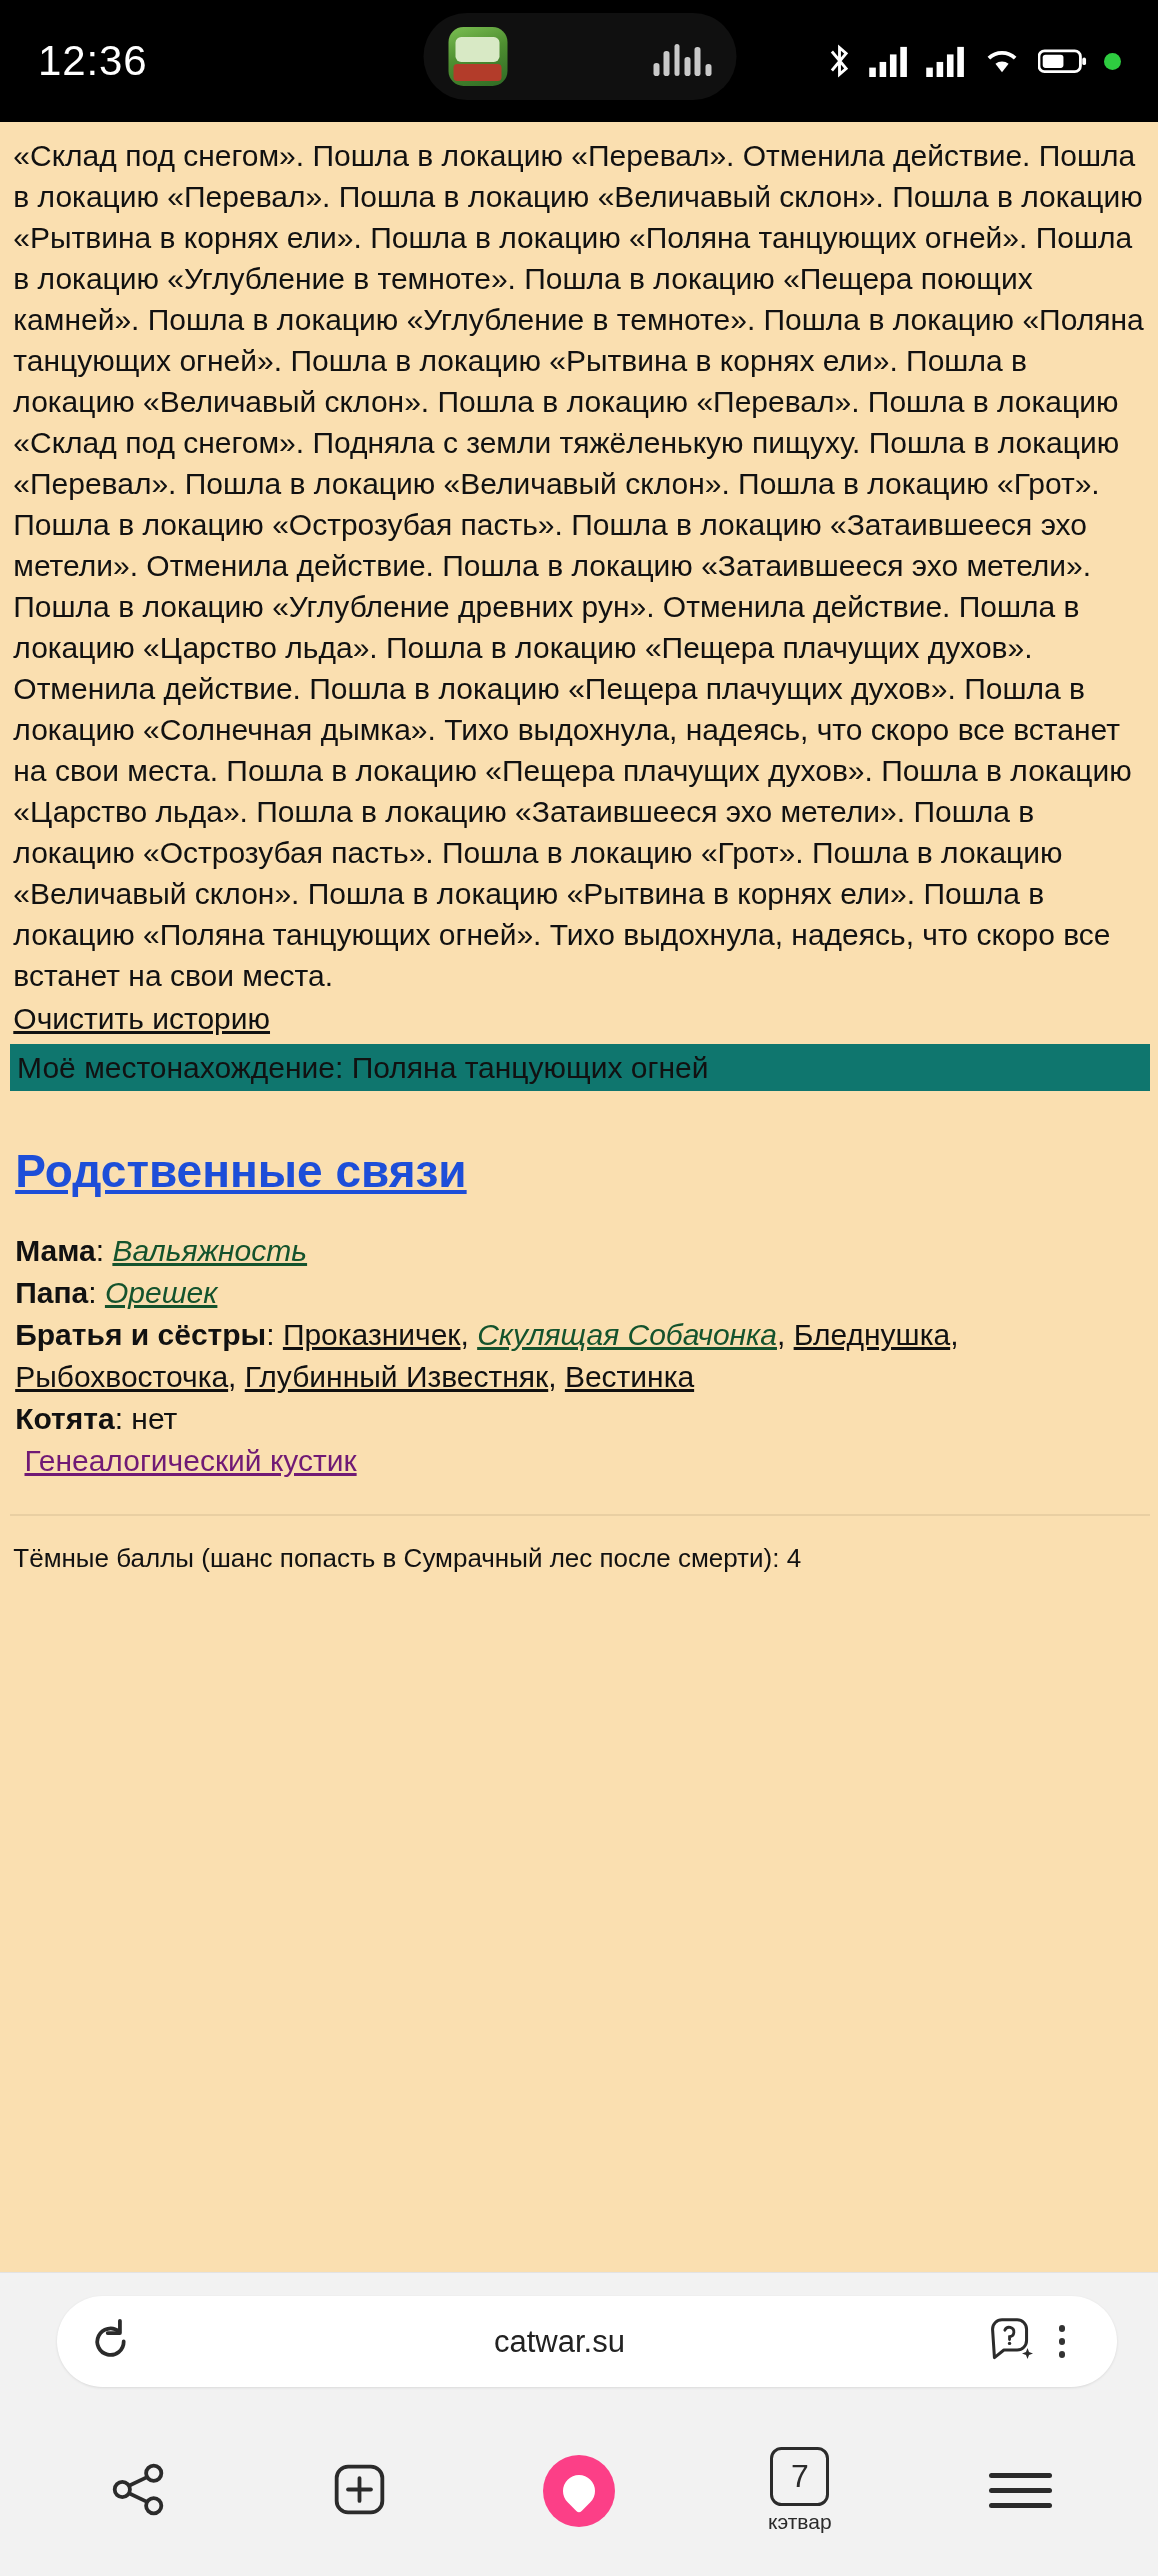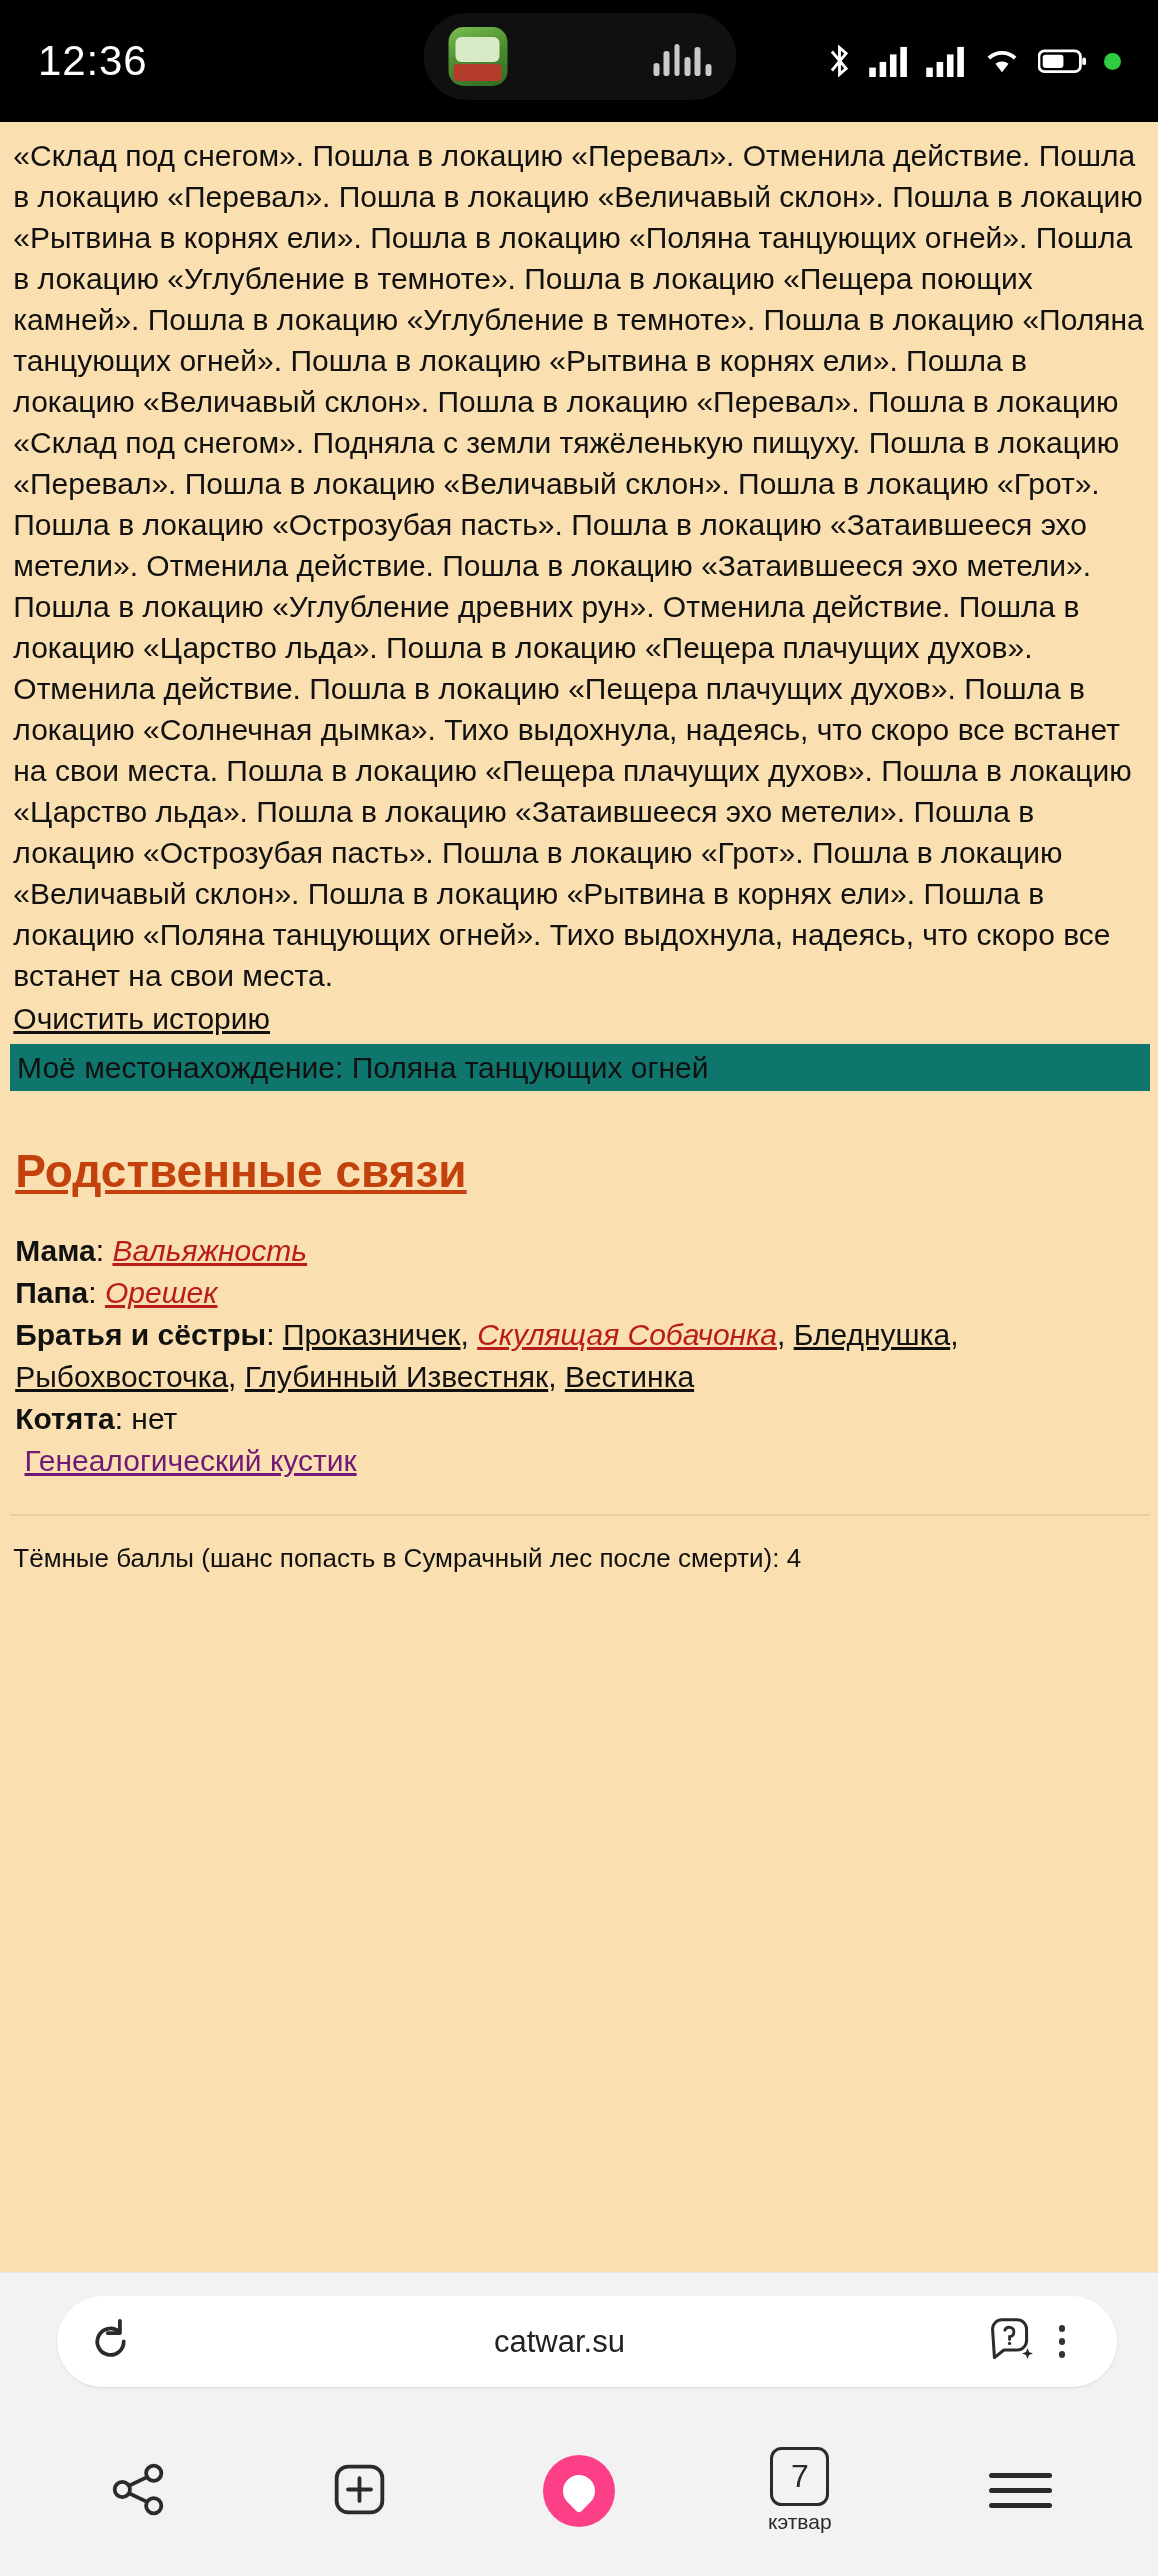--- a/index.html
+++ b/index.html
@@ -115,34 +115,34 @@
     color: #111;
     font-size: 30px;
     line-height: 47px;
     padding: 0 7.6px;
     margin: 3.8px 0 0 0;
     width: 100%;
   }
   .section-title {
     font-size: 46px;
     font-weight: bold;
-    color: #c2410c;
+    color: #1d4ed8;
     text-decoration: underline;
     margin: 53px 0 32px 5.7px;
     letter-spacing: 0px;
   }
   .rel-line {
     font-size: 30px;
     line-height: 42px;
     color: #111;
     margin-left: 5.7px;
   }
   .rel-label { font-weight: bold; }
   .lnk { text-decoration: underline; color: #111; }
-  .lnk-i { text-decoration: underline; color: #b91c1c; font-style: italic; }
+  .lnk-i { text-decoration: underline; color: #14532d; font-style: italic; }
   .note {
     font-size: 30px;
     line-height: 42px;
     color: #111;
     margin: 38px 0 0 5.7px;
   }
   .note i { font-style: italic; }
   .geneal {
     display: inline-block;
     font-size: 30px;

